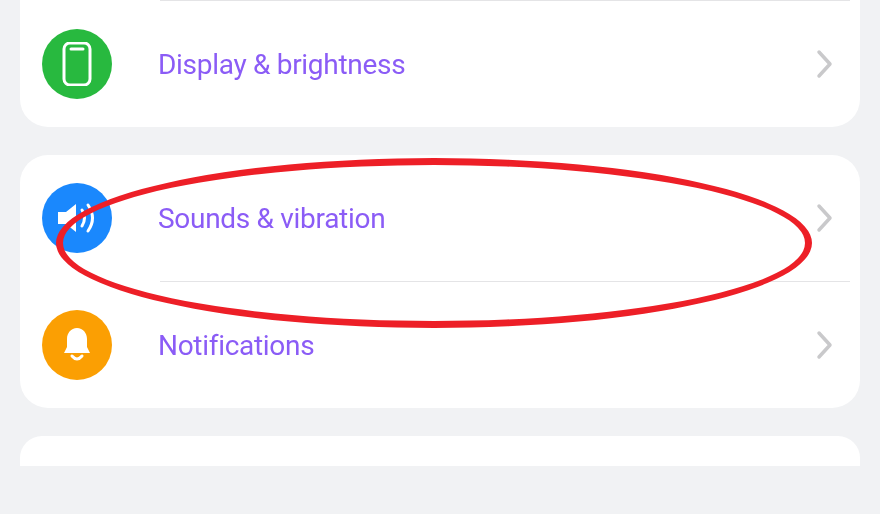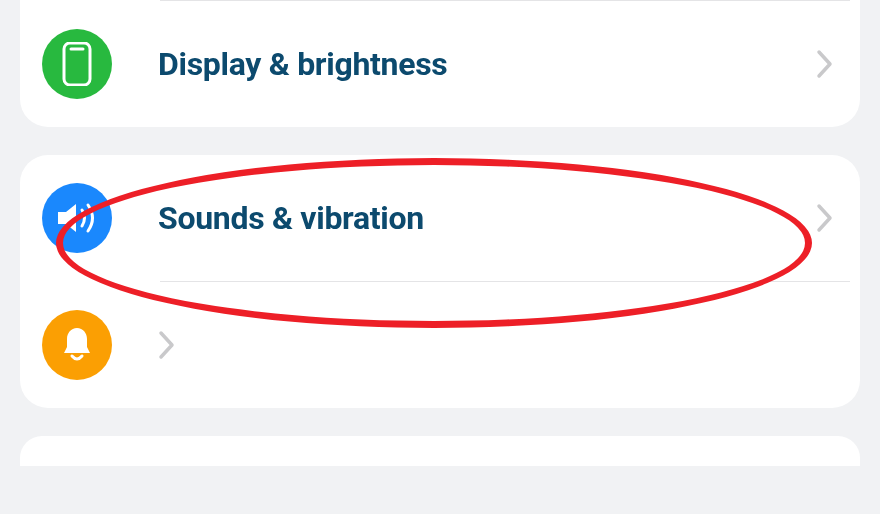--- a/index.html
+++ b/index.html
@@ -55,23 +55,23 @@
       display: flex;
       align-items: center;
       justify-content: center;
       flex-shrink: 0;
       margin-right: 46px;
     }
     .icon-green { background: #28b93f; }
     .icon-blue { background: #1a88fd; }
     .icon-orange { background: #fb9f03; }
     .label {
-      font-size: 32px;
-      color: #0c4a6e;
-      font-weight: 700;
+      font-size: 28px;
+      color: #8b5cf6;
+      font-weight: 400;
       flex: 1;
       letter-spacing: -0.3px;
     }
     .chevron {
       width: 18px;
       height: 30px;
       flex-shrink: 0;
     }
     .highlight-ellipse {
       position: absolute;
@@ -127,20 +127,21 @@
       </svg>
     </div>
     <div class="divider-bottom"></div>
     <div class="settings-row">
       <div class="icon-wrapper icon-orange">
         <svg width="36" height="40" viewBox="0 0 36 40" fill="none">
           <path d="M18 3 C12 3 8 8 8 14 L8 22 L5 28 L31 28 L28 22 L28 14 C28 8 24 3 18 3 Z" fill="#ffffff"></path>
           <path d="M13 31 Q18 37 23 31" stroke="#ffffff" stroke-width="3" stroke-linecap="round" fill="none"></path>
         </svg>
       </div>
+      <span class="label">Notifications</span>
       <svg class="chevron" viewBox="0 0 18 30" fill="none">
         <path d="M3 3 L14 15 L3 27" stroke="#c9c9cb" stroke-width="3.5" stroke-linecap="round" stroke-linejoin="round"></path>
       </svg>
     </div>
   </div>
 
   <div class="bottom-card-stub"></div>
 
 </div>
 

